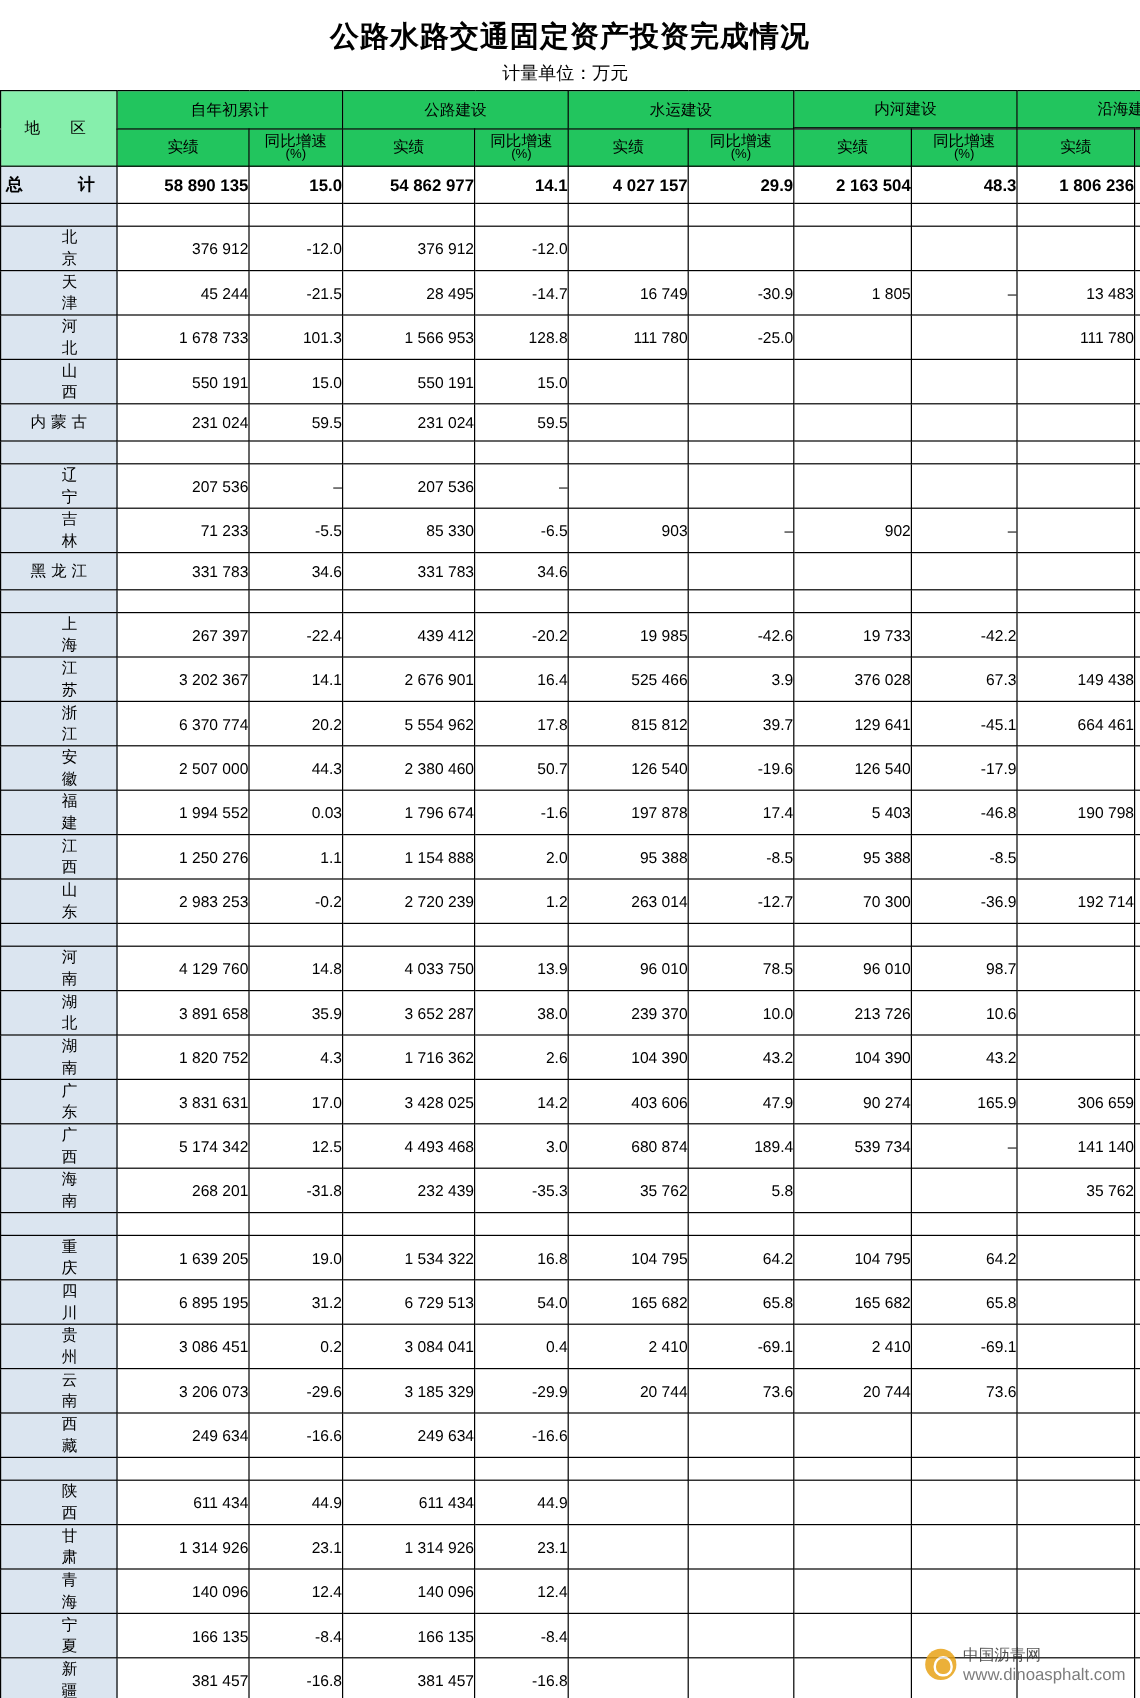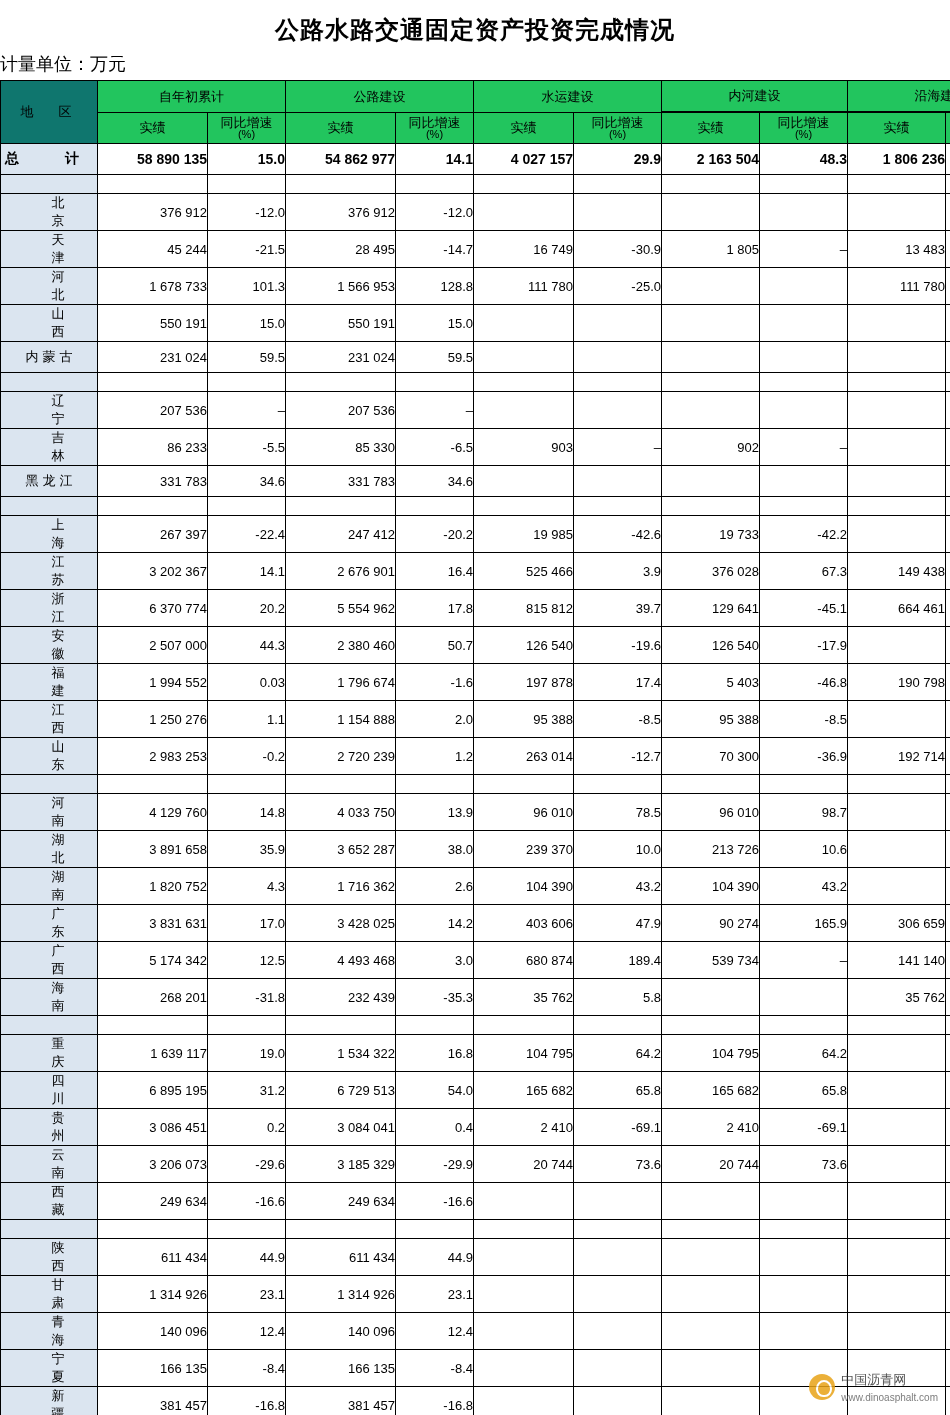--- a/index.html
+++ b/index.html
@@ -23,22 +23,22 @@
   }
   .title {
     text-align: center;
     font-size: 24px;
     font-weight: bold;
     letter-spacing: 1px;
     padding-top: 14px;
     padding-bottom: 6px;
   }
   .unit {
-    text-align: left;
-    font-size: 18px;
+    text-align: center;
+    font-size: 15px;
     padding-right: 8px;
     padding-bottom: 4px;
   }
   table.main {
     border-collapse: collapse;
     width: 948px;
     margin: 0 auto;
     table-layout: fixed;
   }
   table.main td, table.main th {
@@ -53,21 +53,21 @@
     text-align: center;
     vertical-align: middle;
     font-size: 14px;
     height: 30px;
   }
   .hdr.small {
     font-size: 13px;
     line-height: 1.05;
   }
   .region-head {
-    background: #0f766e;
+    background: #86efac;
     text-align: center;
     vertical-align: middle;
     font-size: 15px;
     letter-spacing: 6px;
   }
   .regcell {
     background: #dbe5f0;
     text-align: center;
     vertical-align: middle;
     font-size: 14px;
@@ -139,21 +139,21 @@
     border-radius: 50% 50% 45% 45%;
   }
   .wm-text {
     line-height: 1.1;
   }
   .wm-cn {
     font-size: 13px;
     color: #333;
   }
   .wm-en {
-    font-size: 10px;
+    font-size: 14px;
     color: #666;
   }
 </style>
 </head>
 <body>
 
 <div class="page">
 
   <div class="title">公路水路交通固定资产投资完成情况</div>
   <div class="unit">计量单位：万元</div>
@@ -326,21 +326,21 @@
           <td class="num">–</td>
           <td class="num"></td>
           <td class="num"></td>
           <td class="num"></td>
           <td class="num"></td>
           <td class="num"></td>
           <td class="num"></td>
         </tr>
         <tr class="data">
           <td class="regcell"><span class="sp2">吉　林</span></td>
-          <td class="num">86 233</td>
+          <td class="num">71 233</td>
           <td class="num">-5.5</td>
           <td class="num">85 330</td>
           <td class="num">-6.5</td>
           <td class="num">903</td>
           <td class="num">–</td>
           <td class="num">902</td>
           <td class="num">–</td>
           <td class="num"></td>
           <td class="num"></td>
         </tr>
@@ -367,21 +367,21 @@
           <td class="num"></td>
           <td class="num"></td>
           <td class="num"></td>
           <td class="num"></td>
           <td class="num"></td>
         </tr>
         <tr class="data">
           <td class="regcell"><span class="sp2">上　海</span></td>
           <td class="num">267 397</td>
           <td class="num">-22.4</td>
-          <td class="num">247 412</td>
+          <td class="num">439 412</td>
           <td class="num">-20.2</td>
           <td class="num">19 985</td>
           <td class="num">-42.6</td>
           <td class="num">19 733</td>
           <td class="num">-42.2</td>
           <td class="num"></td>
           <td class="num"></td>
         </tr>
         <tr class="data">
           <td class="regcell"><span class="sp2">江　苏</span></td>
@@ -560,21 +560,21 @@
           <td class="num"></td>
           <td class="num"></td>
           <td class="num"></td>
           <td class="num"></td>
           <td class="num"></td>
           <td class="num"></td>
           <td class="num"></td>
         </tr>
         <tr class="data">
           <td class="regcell"><span class="sp2">重　庆</span></td>
-          <td class="num">1 639 117</td>
+          <td class="num">1 639 205</td>
           <td class="num">19.0</td>
           <td class="num">1 534 322</td>
           <td class="num">16.8</td>
           <td class="num">104 795</td>
           <td class="num">64.2</td>
           <td class="num">104 795</td>
           <td class="num">64.2</td>
           <td class="num"></td>
           <td class="num"></td>
         </tr>

